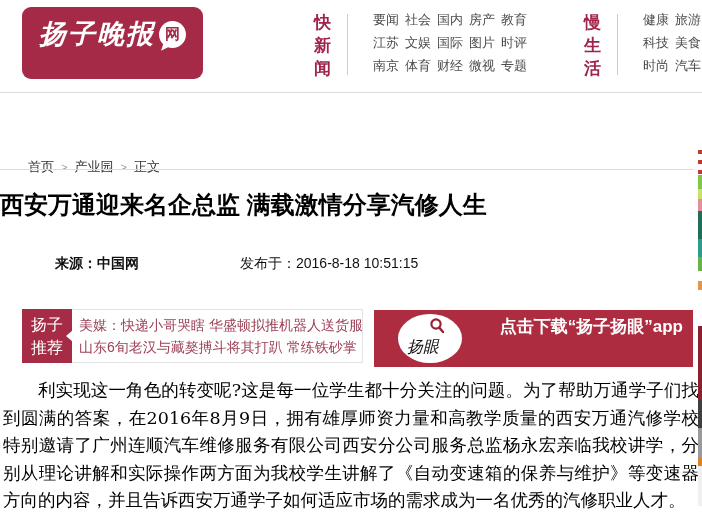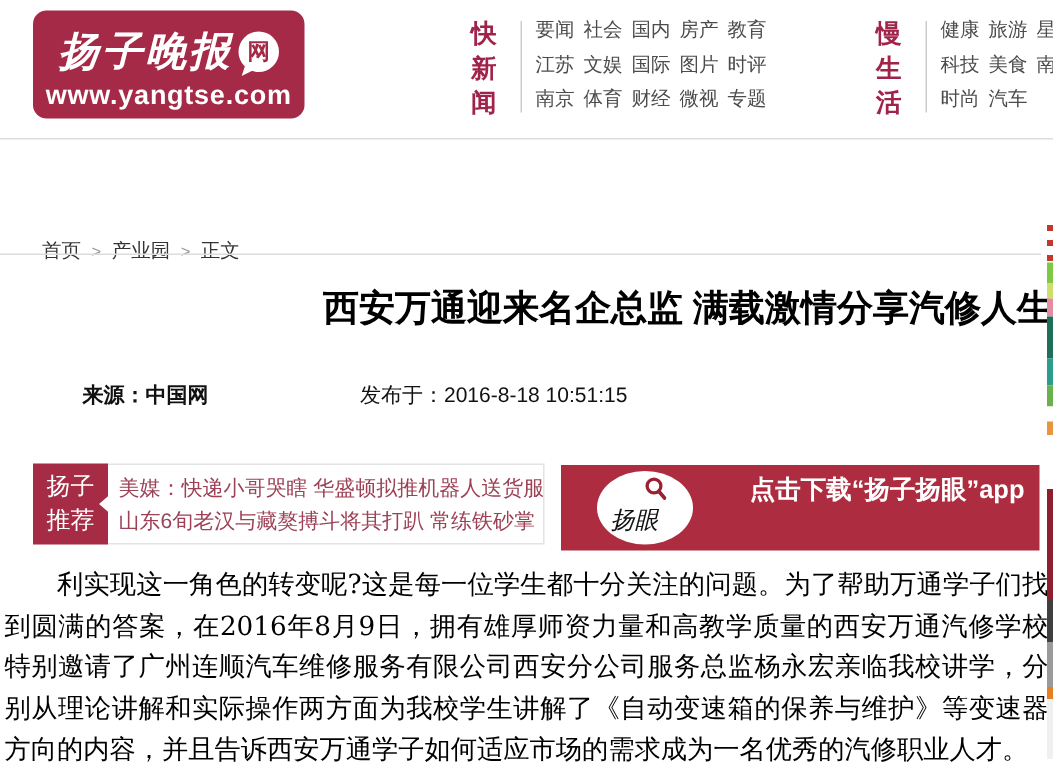--- a/index.html
+++ b/index.html
@@ -23,33 +23,33 @@
   .vlabel { position:absolute; top:11px; display:flex; flex-direction:column;
             color:var(--nav-red,#a0234a); font-weight:bold; font-size:17px; line-height:23px; text-align:center; }
   .vlabel.fast { left:314px; }
   .vlabel.slow { left:584px; }
   .vdiv { position:absolute; top:14px; width:1px; height:61px; background:#ccc; }
   .vdiv.d1 { left:347px; } .vdiv.d2 { left:617px; }
 
   .links-col { position:absolute; top:8px; font-size:13px; color:var(--nav-gray,#4c4c4c); }
   .links-col.c1 { left:357px; }
   .links-col.c2 { left:627px; }
-  .link-row { line-height:23px; white-space:nowrap; }
+  .link-row { line-height:23px; white-space:nowrap;margin-left:16px; }
   .nav-link { margin-right:6px; cursor:pointer; }
 
   .header-divider { position:absolute; top:92px; left:0; width:702px; height:1px; background:var(--divider,#d9dde1); }
 
   
   .breadcrumb { position:absolute; left:28px; top:158px; font-size:13px; color:#333; }
   .crumb { cursor:pointer; }
   .crumb-sep { color:#999; margin:0 7px; font-size:11px; }
   .breadcrumb-divider { position:absolute; top:169px; left:0; width:694px; height:1px; background:#dcdcdc; }
 
   
-  .title { position:absolute; top:189px; left:0; width:702px; text-align:right;
+  .title { position:absolute; top:189px; left:0; width:702px; text-align:left;
            font-size:24px; font-weight:bold; color:#000; }
   .meta { position:absolute; top:255px; left:0; width:702px; font-size:14px; color:#111; }
   .meta-src { position:absolute; left:55px; white-space:nowrap;font-weight:bold; }
   .meta-pub { position:absolute; left:240px; white-space:nowrap; }
 
   
   .rec-label { position:absolute; left:22px; top:309px; width:50px; height:54px;
                background:var(--label-red,#a62b44); color:#fff; font-size:16px; line-height:23px;
                text-align:center; padding-top:4px; cursor:pointer; }
   .rec-label::after { content:""; position:absolute; right:-1px; top:50%; margin-top:-6px; width:0; height:0;
@@ -94,21 +94,20 @@
 
 <div class="page">
 
   <div class="logo">
     <div class="logo-top">
       <span class="logo-cn">扬子晚报</span>
       <span class="logo-badge">
         <span>网</span>
       </span>
     </div>
-    <div class="logo-url">www.yangtse.com</div>
   </div>
 
   <div class="vlabel fast">
     <span>快</span>
     <span>新</span>
     <span>闻</span>
   </div>
   <div class="vdiv d1"></div>
   <div class="links-col c1">
     <div class="link-row">

